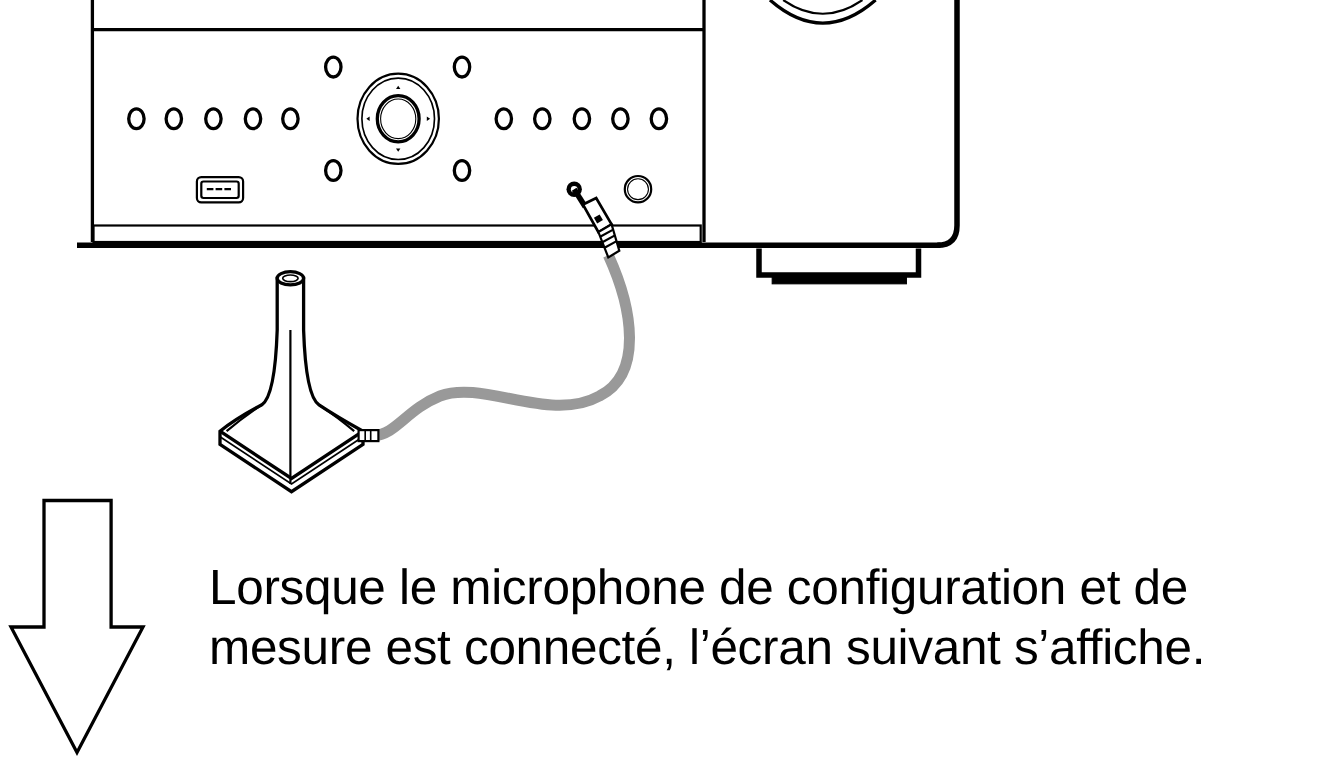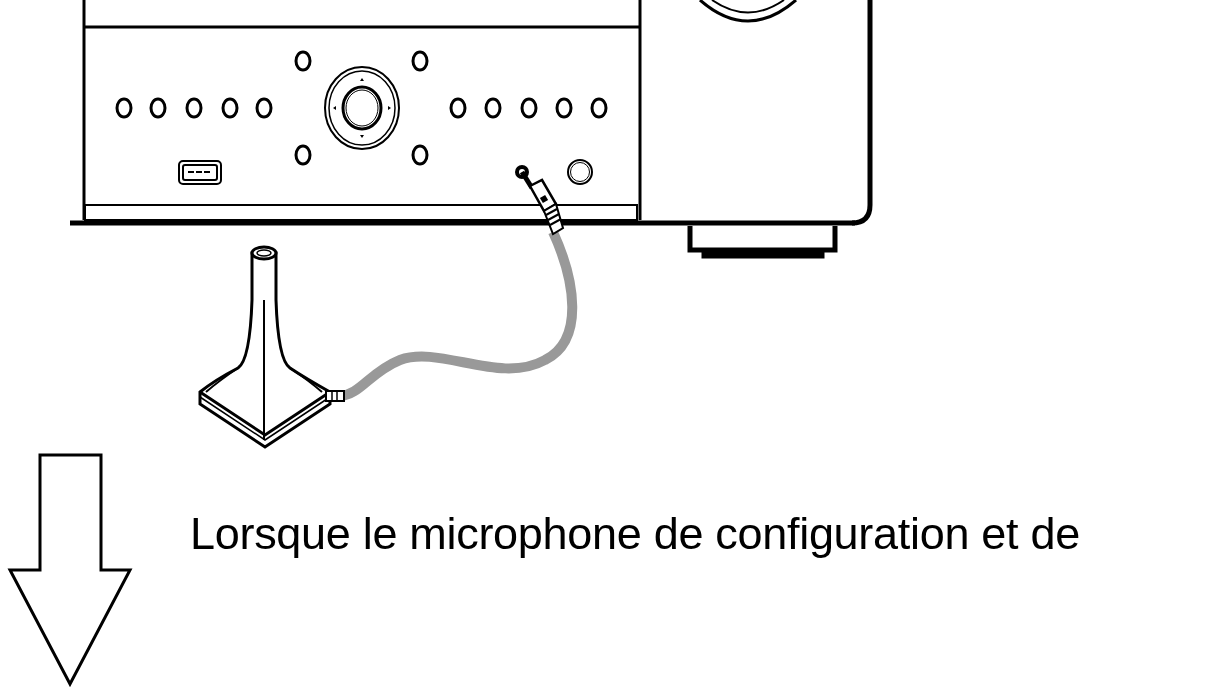--- a/index.html
+++ b/index.html
@@ -117,13 +117,14 @@
     <rect x="326" y="391" width="18" height="10" stroke-width="2"></rect>
     <line x1="332" y1="391" x2="332" y2="401" stroke-width="1.5"></line>
     <line x1="337" y1="391" x2="337" y2="401" stroke-width="1.5"></line>
   </g>
 
   <polygon points="40,455 101,455 101,570 130,570 70,684 10,570 40,570" fill="#fff" stroke="#000" stroke-width="3" stroke-linejoin="miter"></polygon>
 </svg>
 
 <div class="caption">
   <div>Lorsque le microphone de configuration et de</div>
+  <div>mesure est connecté, l’écran suivant s’affiche.</div>
 </div>
 
 </body></html>

